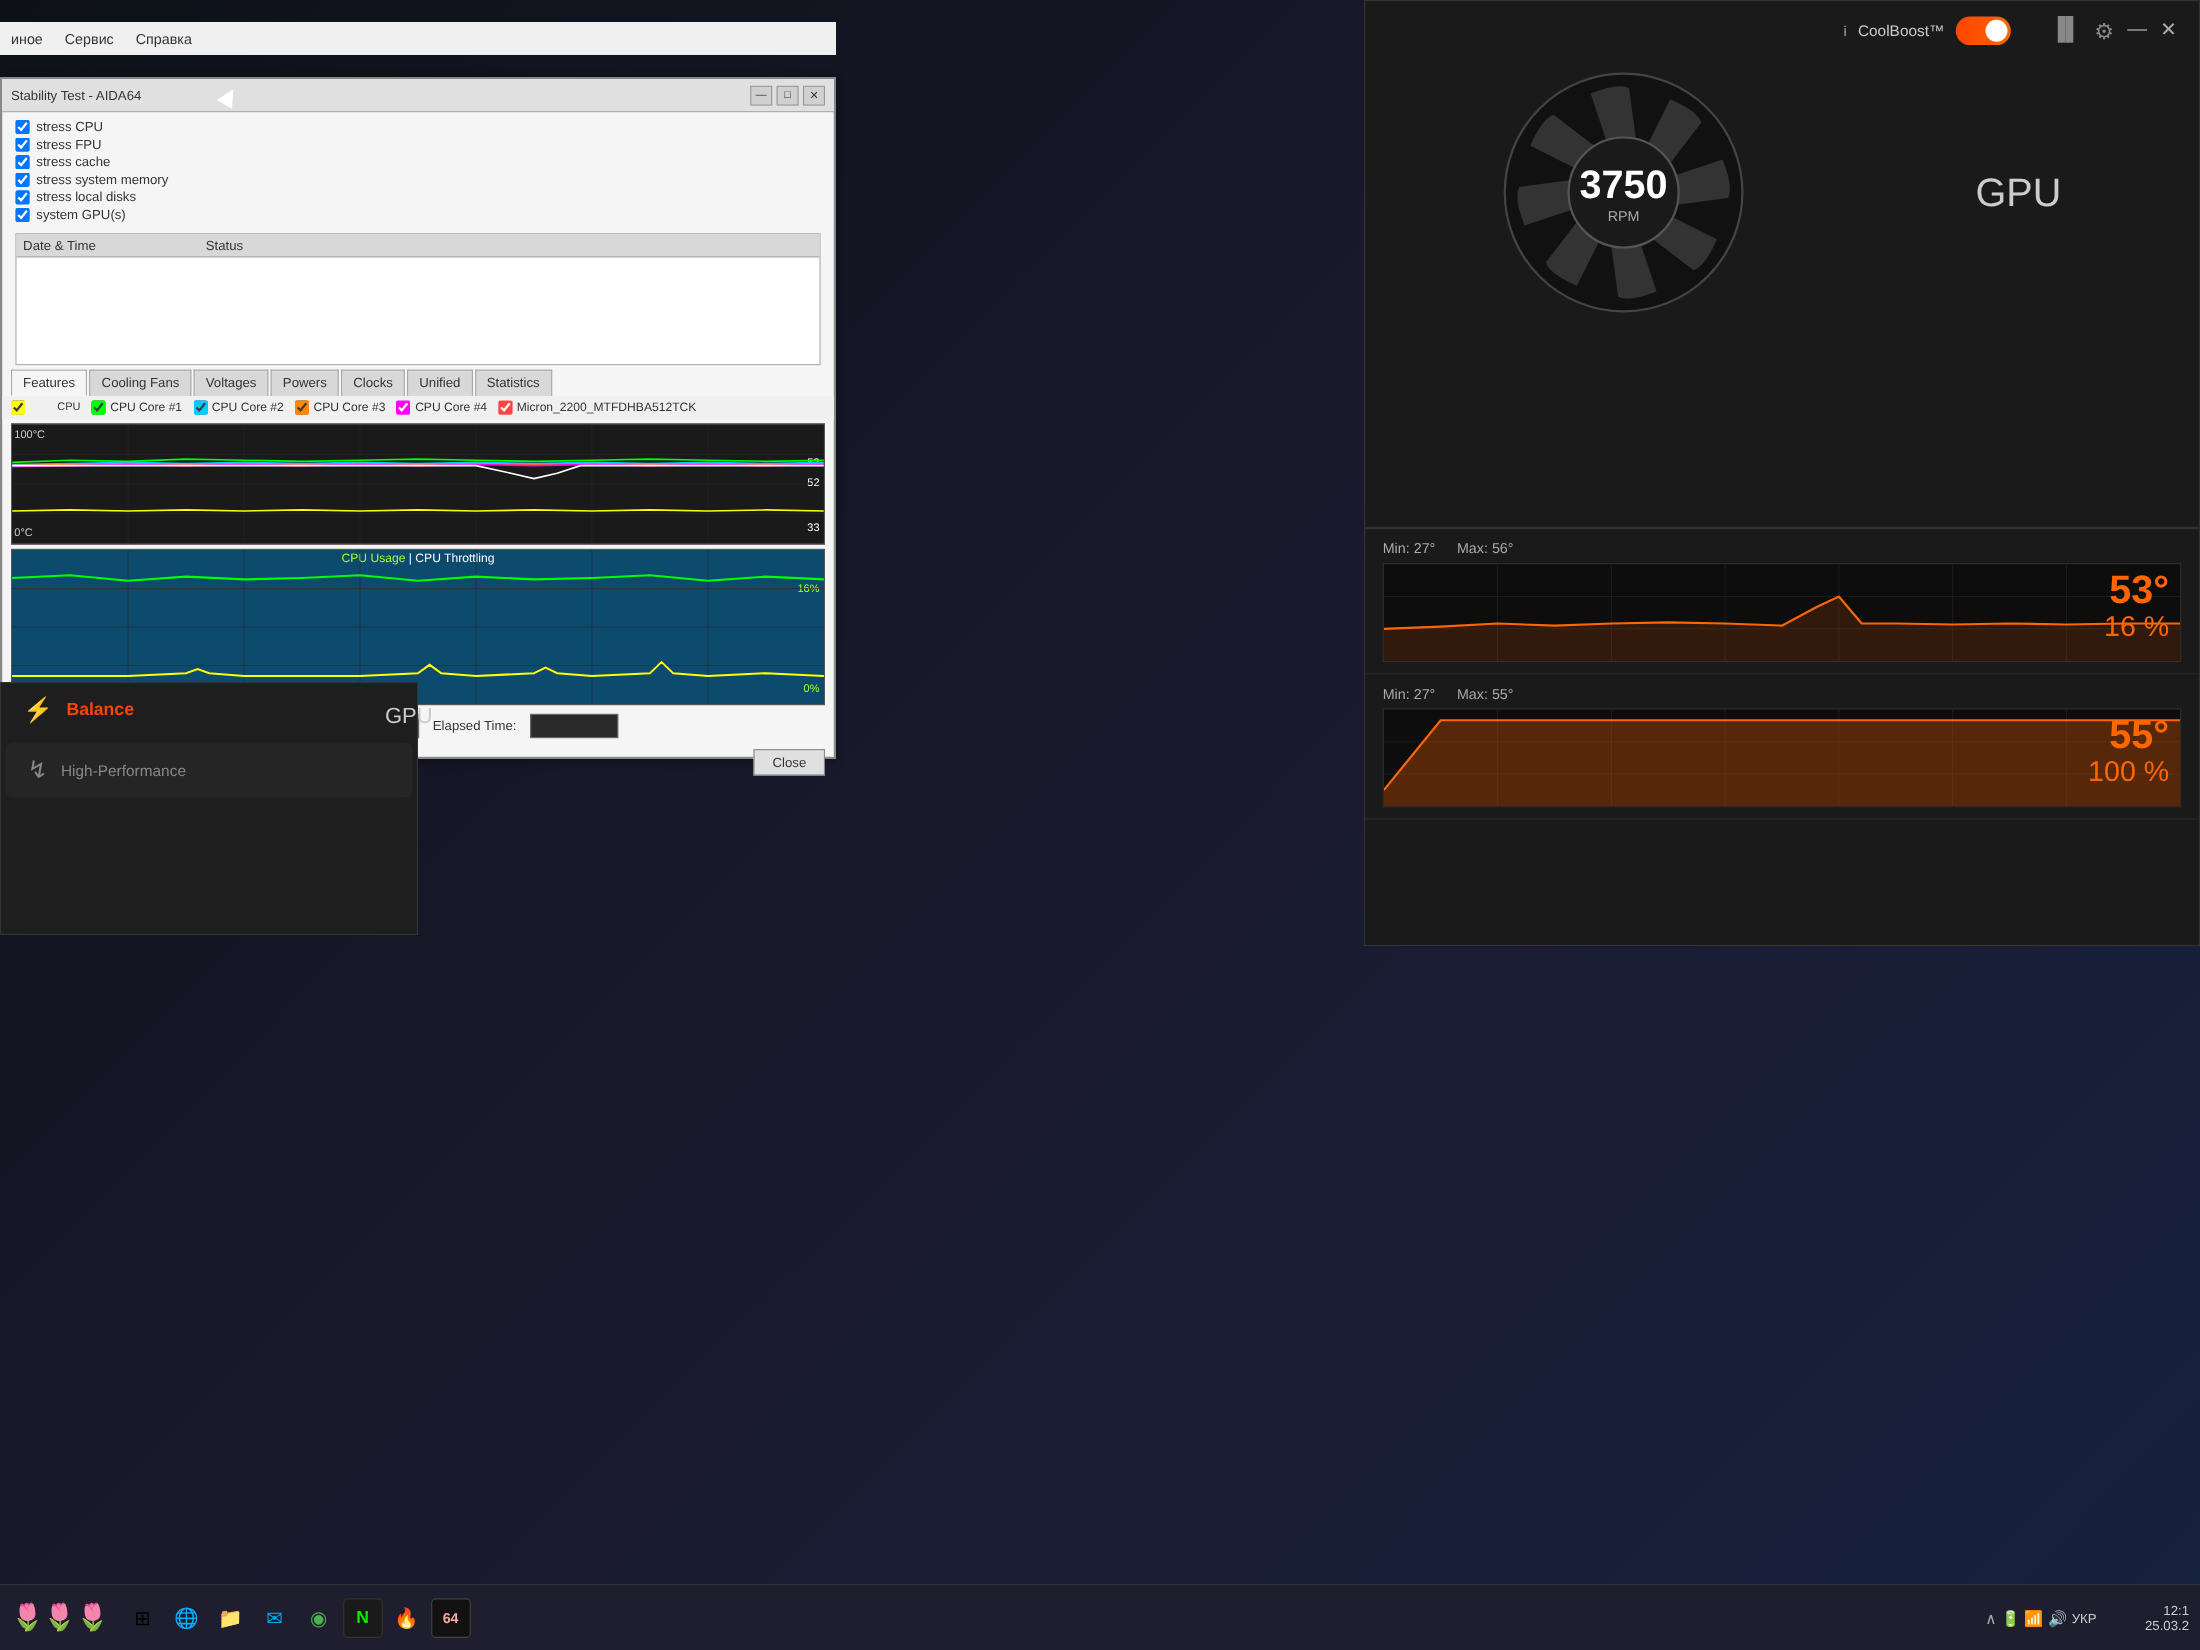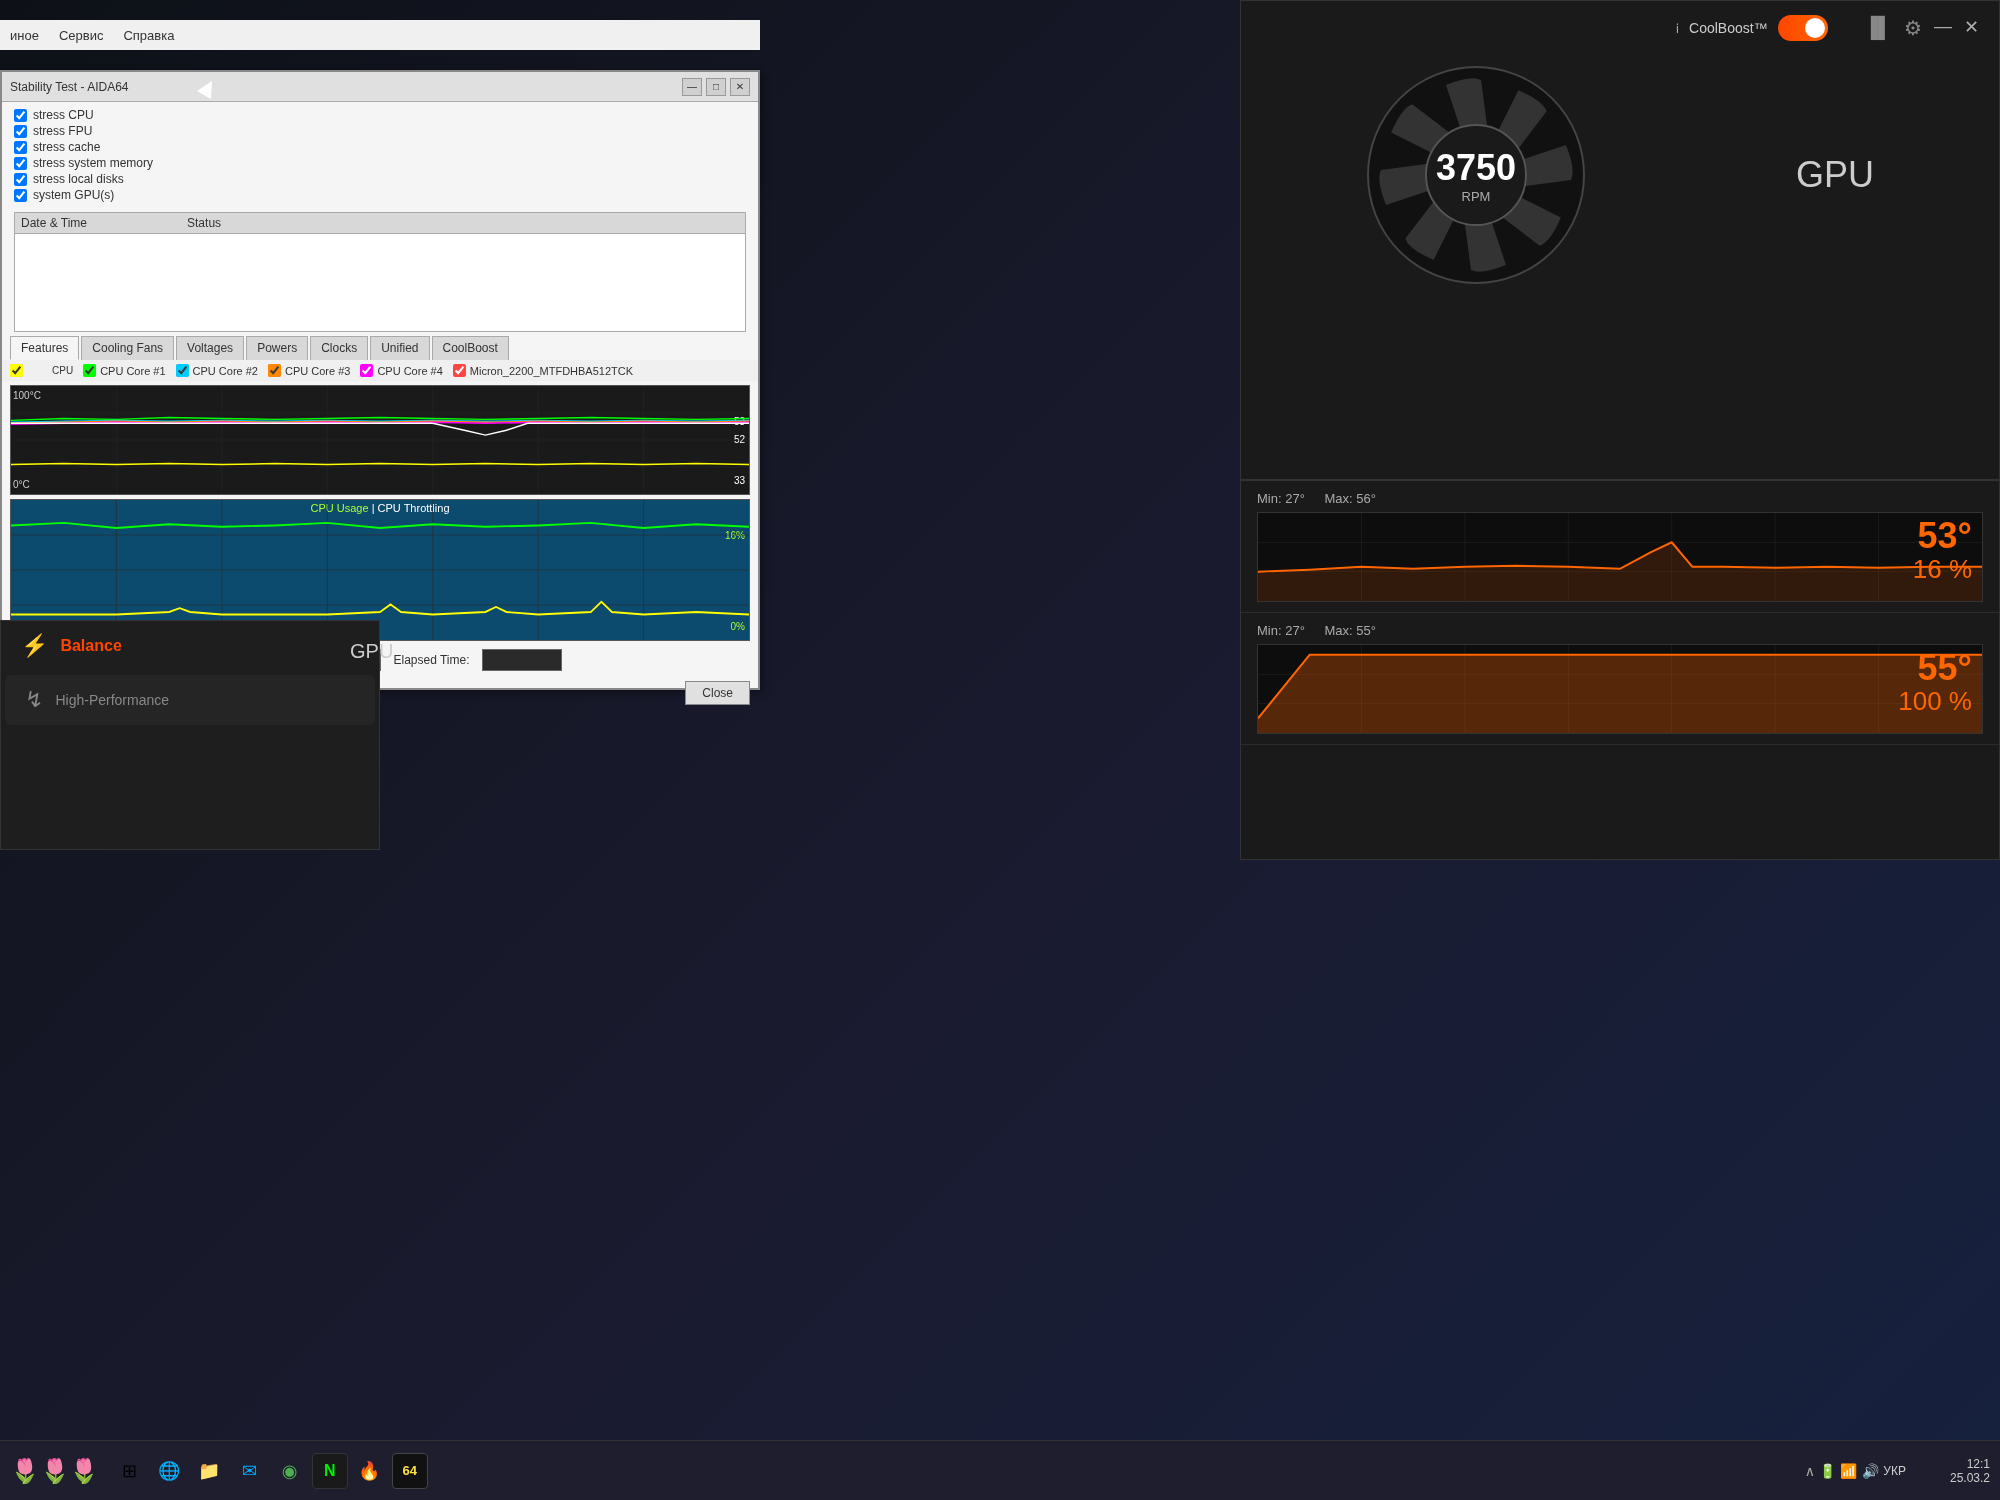--- a/index.html
+++ b/index.html
@@ -493,21 +493,21 @@
       </div>
     </div>
 
     <div class="tabs-bar">
       <div class="tab active">Features</div>
       <div class="tab">Cooling Fans</div>
       <div class="tab">Voltages</div>
       <div class="tab">Powers</div>
       <div class="tab">Clocks</div>
       <div class="tab">Unified</div>
-      <div class="tab">CoolBoost</div>
+      <div class="tab">Statistics</div>
     </div>
 
     <div class="graph-legend" style="background:#f0f0f0; padding:4px 8px; flex-wrap:wrap;">
       <div class="legend-item">
         <input type="checkbox" checked="" style="accent-color: rgb(255, 255, 0);">
         <span style="color:#333; font-size:10px;margin-left:25px;">CPU</span>
       </div>
       <div class="legend-item">
         <input type="checkbox" checked="" style="accent-color: rgb(0, 255, 0);">
         <span style="color:#333; font-size:11px;">CPU Core #1</span>
@@ -746,21 +746,21 @@
       <span class="taskbar-flower">🌷🌷🌷</span>
     </div>
 
     <div class="taskbar-icon" style="font-size:18px;">⊞</div>
     <div class="taskbar-icon" style="color:#1e90ff; font-size:18px;">🌐</div>
     <div class="taskbar-icon" style="color:#ffd700; font-size:18px;">📁</div>
     <div class="taskbar-icon" style="color:#00aaff; font-size:18px;">✉</div>
     <div class="taskbar-icon" style="color:#4CAF50; font-size:18px;">◉</div>
     <div class="taskbar-icon" style="background:#1a1a1a; color:#00ee00; font-size:16px; font-weight:bold; border:1px solid #333;">N</div>
     <div class="taskbar-icon" style="color:#ff4500; font-size:18px;">🔥</div>
-    <div class="taskbar-icon" style="background:#111; color:#fde047; font-size:13px; font-weight:bold; border:1px solid #444;">64</div>
+    <div class="taskbar-icon" style="background:#111; color:#fca5a5; font-size:13px; font-weight:bold; border:1px solid #444;">64</div>
 
     <div class="taskbar-right">
       <div class="taskbar-sys-icons">
         <span style="font-size:14px; color:#aaa;">∧</span>
         <span style="font-size:14px; color:#aaa;">🔋</span>
         <span style="font-size:14px; color:#aaa;">📶</span>
         <span style="font-size:14px; color:#aaa;">🔊</span>
         <span style="font-size:12px; color:#ccc;">УКР</span>
       </div>
       <div class="taskbar-time">

